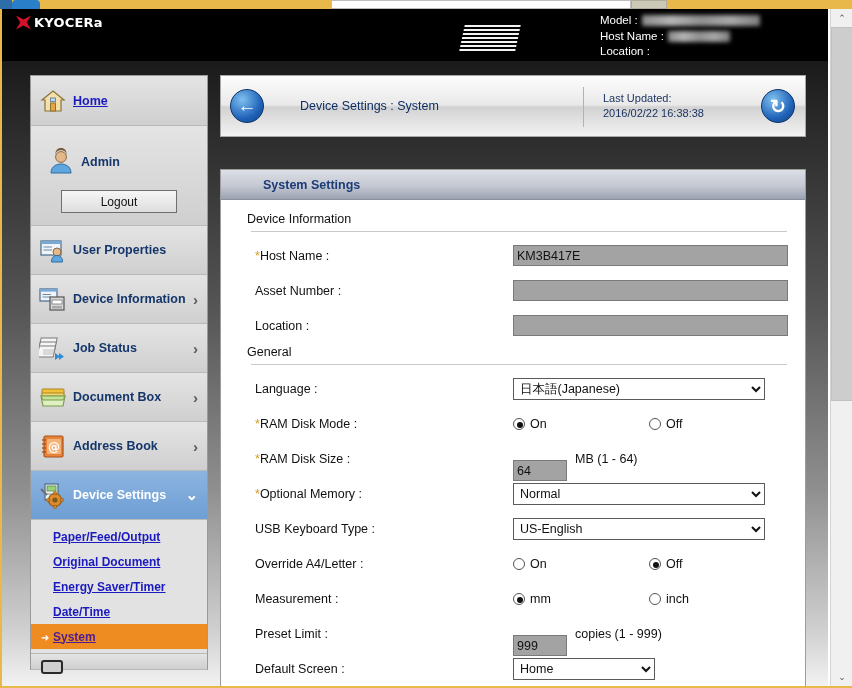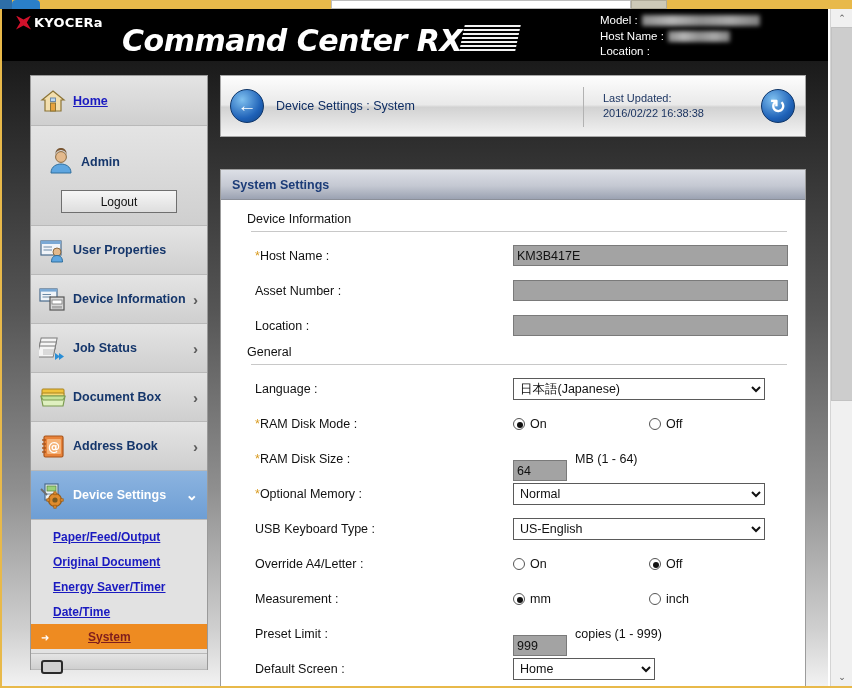--- a/index.html
+++ b/index.html
@@ -169,21 +169,21 @@
   }
   .sub-item {
     height: 25px; display: flex; align-items: center;
     padding-left: 22px; position: relative;
   }
   .sub-item a {
     color: #1a1ac0; text-decoration: underline;
     font-size: 12px; font-weight: bold;
   }
   .sub-item.active { background: #ee8b21; }
-  .sub-item.active a { color: #7f1d1d; margin-left: 35px; }
+  .sub-item.active a { color: #4c1d95; }
   .sub-arrow {
     position: absolute; left: 10px; top: 50%; transform: translateY(-50%);
     color: #ffffff; font-size: 10px;
   }
   #sidebar-bottom-stub {
     background: linear-gradient(to bottom, #e4e4e4, #cfcfcf);
     height: 16px;
     border-bottom: 1px solid #b9b9b9;
     position: relative;
   }
@@ -205,21 +205,21 @@
   .circle-btn {
     width: 34px; height: 34px; border-radius: 50%;
     background: radial-gradient(circle at 35% 30%, #7fc0ef, #1f62b8 62%, #10407f);
     border: 1px solid #0d3569;
     display: flex; align-items: center; justify-content: center;
     color: #ffffff; font-size: 19px; font-weight: bold;
     flex: 0 0 34px;
   }
   #back-button { margin-left: 9px; }
   #crumb-text {
-    margin-left: 12px; color: #0e2d63; font-size: 12.5px;
+    margin-left: 36px; color: #0e2d63; font-size: 12.5px;
   }
   #crumb-divider {
     position: absolute; left: 362px; top: 11px;
     width: 1px; height: 40px; background: #b2b2b2;
   }
   #last-updated {
     position: absolute; left: 382px; top: 15px;
     color: #17305e; font-size: 11px; line-height: 15px;
   }
   #refresh-button { position: absolute; right: 10px; top: 13px; }
@@ -231,21 +231,21 @@
     background: #ffffff;
   }
   #panel-header {
     height: 30px;
     background: linear-gradient(to bottom, #dcdfe6 0%, #c4c8d2 55%, #9ba2b2 100%);
     border-bottom: 1px solid #8b8f99;
     display: flex; align-items: center;
     padding-left: 11px;
   }
   #panel-header span {
-    color: #1c3c78; font-size: 12.5px; font-weight: bold;
+    color: #1c3c78; font-size: 12.5px; font-weight: bold; margin-left: 31px;
   }
   #panel-body { padding: 10px 0 0 0; }
 
   .section-title {
     font-size: 12.5px; color: #111;
     padding: 2px 0 5px 26px;
   }
   .section-rule {
     height: 1px; background: #c8c8c8;
     margin: 0 18px 6px 30px;
@@ -335,21 +335,20 @@
   </div>
 
   <div id="viewport">
     <div id="page-bg"></div>
 
     <div id="banner">
       <div id="kyocera-logo">
         <div id="kyocera-mark"></div>
         <div id="kyocera-word">KYOCERa</div>
       </div>
-      <div id="ccrx-title">Command Center RX</div>
       <div id="ccrx-strike"></div>
 
       <div id="device-meta">
         <div class="meta-row">
           <span>Model :</span>
           <span class="redacted" id="redact-model"></span>
         </div>
         <div class="meta-row">
           <span>Host Name :</span>
           <span class="redacted" id="redact-host"></span>

